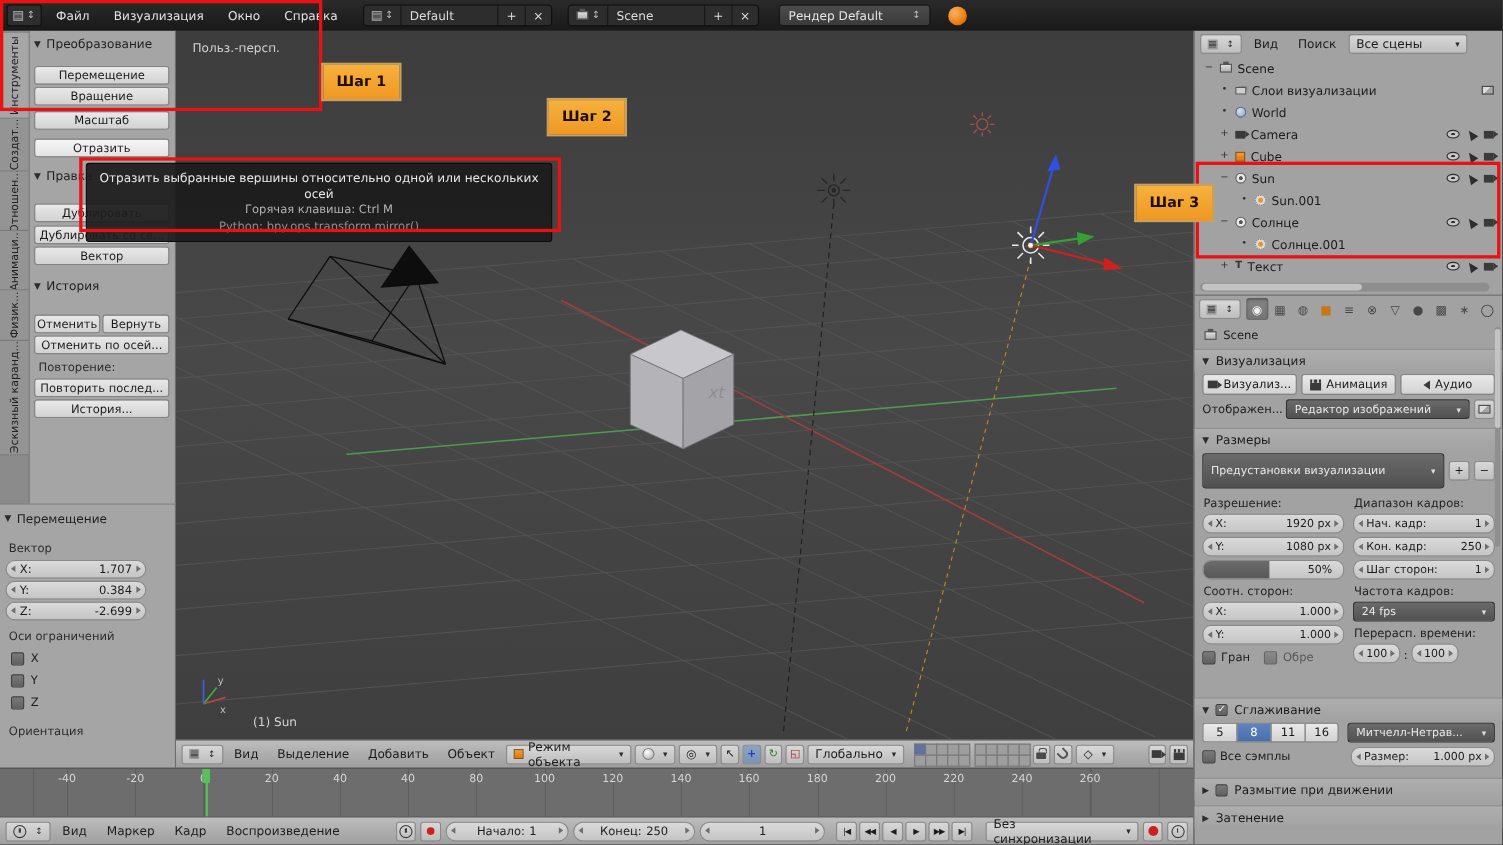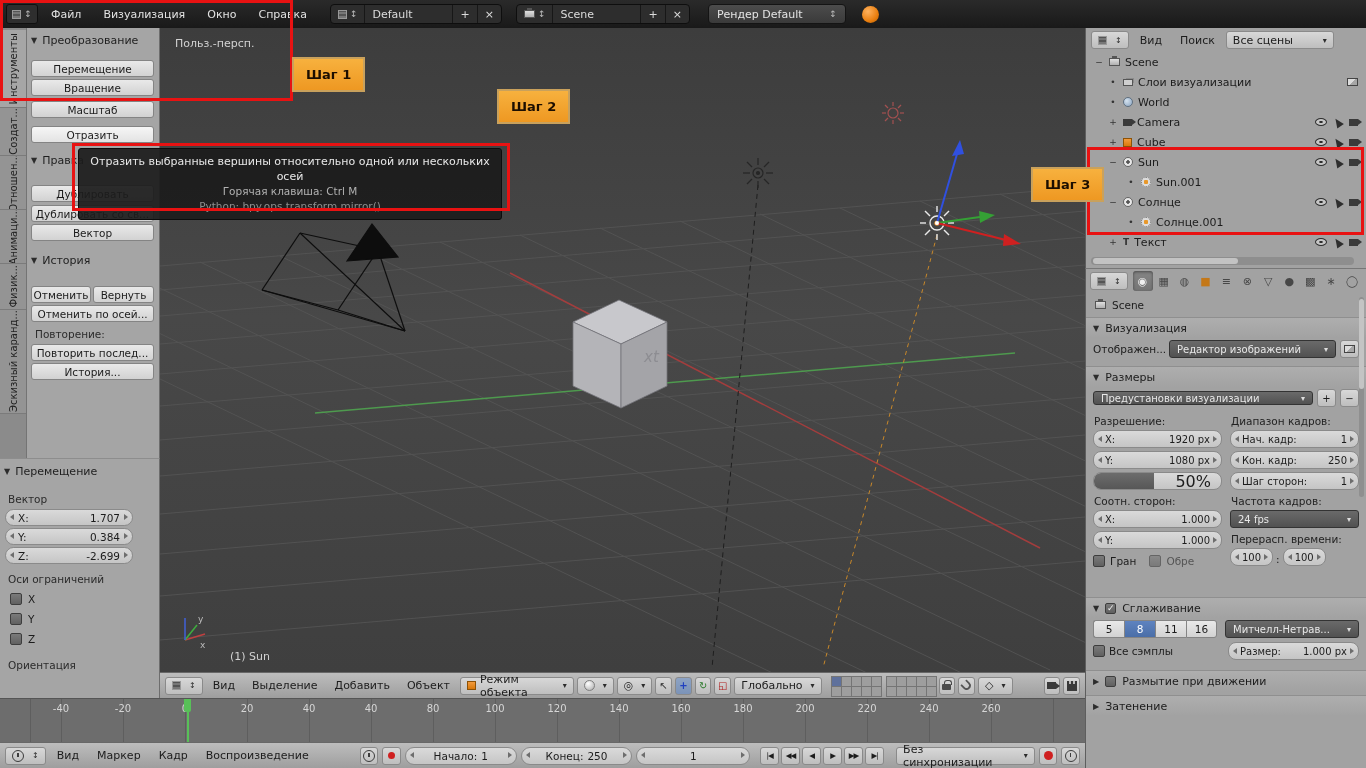--- a/index.html
+++ b/index.html
@@ -78,21 +78,21 @@
 .sechdr{display:flex;align-items:center;gap:6px;padding:0 7px;height:21px;border-top:1px solid #8f8f8f;background:linear-gradient(#aeaeae,#a2a2a2);font-size:11px}
 .prow{display:flex;align-items:center;gap:4px;padding:2px 7px}
 .pbtn3{flex:1;height:19px;gap:5px}
 .pf{height:18px;flex:1;font-size:10px;border-radius:8px;padding:0 11px}
 .plabel2{font-size:10.5px;color:#222;padding:2px 1px;height:17px}
 .twocol{display:flex;gap:8px;padding:4px 7px 0 7px;min-height:188px}
 .col{flex:1;display:flex;flex-direction:column}
 .col .pf,.col .dmenu,.col .pslider{height:18px;margin-bottom:3px;flex:none;display:flex}
 .pslider{border-radius:8px;border:1px solid #8a8a8a;background:linear-gradient(#dadada,#c5c5c5);position:relative;overflow:hidden;align-items:center}
 .pslider .fill{position:absolute;left:0;top:0;bottom:0;width:47%;background:linear-gradient(#6c6c6c,#575757)}
-.pslider .sv{position:absolute;right:10px;font-size:16px}
+.pslider .sv{position:absolute;right:10px;font-size:10px}
 .sgrp{display:flex}
 .sbtn{width:31px;height:18px;border-radius:0;border-right:none}
 .sbtn:first-child{border-radius:3px 0 0 3px}
 .sbtn:last-child{border-radius:0 3px 3px 0;border-right:1px solid #848484}
 .sbtn.on{background:linear-gradient(#5e83c0,#4a6ea8);color:#fff}
 .pvscroll{position:absolute;right:2px;top:28px;width:5px;height:200px;background:#8f8f8f;border-radius:3px}
 .pvthumb{position:absolute;left:0;top:2px;width:5px;height:90px;background:#c4c4c4;border-radius:3px}
 
 .i-cam3{position:relative;width:9px;height:7px;background:#3a3a3a;flex:none}
 .i-cam3::before{content:"";position:absolute;left:9px;top:.5px;border-top:3px solid transparent;border-bottom:3px solid transparent;border-left:4.5px solid #3a3a3a}
@@ -631,35 +631,49 @@
     </div>
     <div class="pcrumb">
       <span class="i-scene"></span>
       <span>Scene</span>
     </div>
     <div class="sechdr">
         <span class="tri">▼</span>
         <span>Визуализация</span>
       </div>
     <div class="prow">
+      <div class="lbtn pbtn3">
+          <span class="i-cam3"></span>
+          <span>Визуализ...</span>
+        </div>
+      <div class="lbtn pbtn3">
+          <span class="i-clap"></span>
+          <span>Анимация</span>
+        </div>
+      <div class="lbtn pbtn3">
+          <span class="i-spk"></span>
+          <span>Аудио</span>
+        </div>
+    </div>
+    <div class="prow">
       <span style="width:72px">Отображен...</span>
       <div class="dmenu" style="flex:1;height:18px">
           <span>Редактор изображений</span>
           <span class="dd light">▾</span>
         </div>
       <div class="mbtn">
           <span class="i-img"></span>
         </div>
     </div>
     <div class="sechdr" style="margin-top:6px">
         <span class="tri">▼</span>
         <span>Размеры</span>
       </div>
     <div class="prow">
-      <div class="dmenu" style="flex:1;height:14px">
+      <div class="dmenu" style="flex:1;height:32px">
           <span>Предустановки визуализации</span>
           <span class="dd light">▾</span>
         </div>
       <div class="mbtn">+</div>
       <div class="mbtn">−</div>
     </div>
     <div class="twocol">
       <div class="col">
         <div class="plabel2">Разрешение:</div>
         <div class="numf pf">

